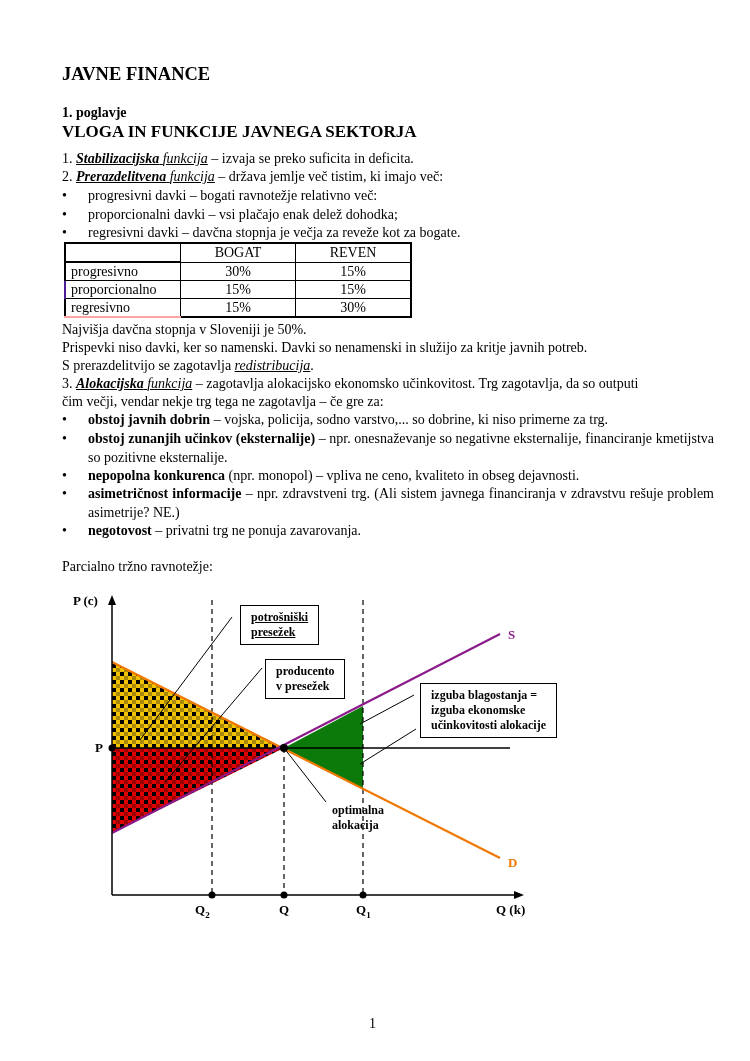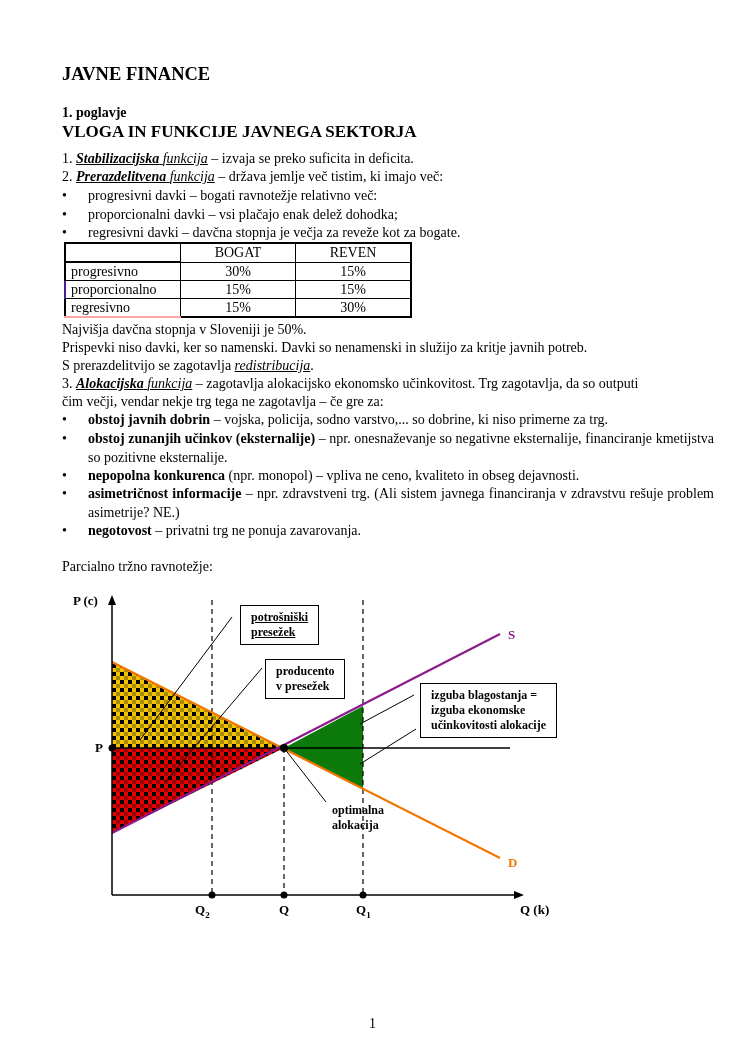--- a/index.html
+++ b/index.html
@@ -155,21 +155,21 @@
   <circle cx="363" cy="895" r="3.5" fill="#000"></circle>
 
   <line x1="232" y1="617" x2="140" y2="740" stroke="#000" stroke-width="1"></line>
   <line x1="262" y1="668" x2="165" y2="782" stroke="#000" stroke-width="1"></line>
   <line x1="414" y1="695" x2="360" y2="724" stroke="#000" stroke-width="1"></line>
   <line x1="416" y1="729" x2="360" y2="764" stroke="#000" stroke-width="1"></line>
   <line x1="284" y1="748" x2="326" y2="802" stroke="#000" stroke-width="1"></line>
 </svg>
 
 <div class="dlabel" style="left:73px; top:593px;">P (c)</div>
-<div class="dlabel" style="left:520px; top:902px;">Q (k)</div>
+<div class="dlabel" style="left:496px; top:902px;">Q (k)</div>
 <div class="dlabel" style="left:95px; top:740px;">P</div>
 <div class="dlabel" style="left:508px; top:627px; color:#8B1A8B;">S</div>
 <div class="dlabel" style="left:508px; top:855px; color:#F07800;">D</div>
 <div class="dlabel" style="left:195px; top:902px;"><span>Q</span><sub style="font-size:9px;">2</sub></div>
 <div class="dlabel" style="left:279px; top:902px;">Q</div>
 <div class="dlabel" style="left:356px; top:902px;"><span>Q</span><sub style="font-size:9px;">1</sub></div>
 
 <div class="callout" style="left:240px; top:605px;text-decoration:underline;">
   <div>potrošniški</div>
   <div>presežek</div>

